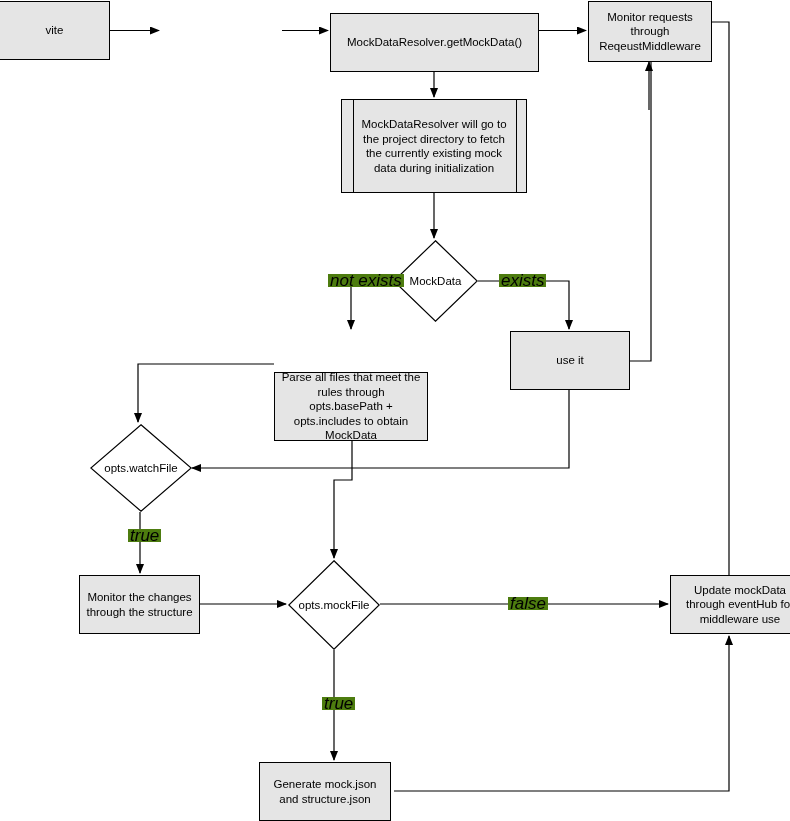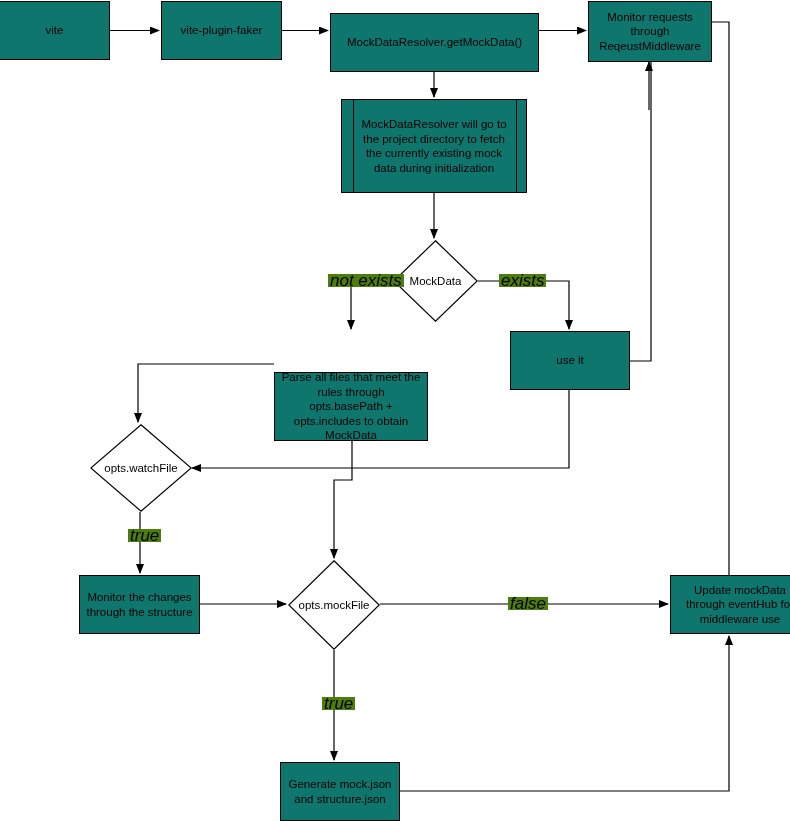--- a/index.html
+++ b/index.html
@@ -20,21 +20,21 @@
     left: 0;
     top: 0;
     width: 790px;
     height: 821px;
     pointer-events: none;
   }
   .node {
     position: absolute;
     box-sizing: border-box;
     border: 1px solid #000000;
-    background: #0f766e;
+    background: #e5e5e5;
     display: flex;
     align-items: center;
     justify-content: center;
     text-align: center;
     font-size: 11.5px;
     line-height: 14.5px;
     color: #000000;
   }
   .node .label {
     padding: 0 6px;
@@ -130,23 +130,20 @@
 
       <path d="M649,110 L649,62" marker-end="url(#arrow)"></path>
       <path d="M649,110 L649,468" stroke="#ffffff" stroke-width="0"></path>
     </g>
   </svg>
 
   <div class="node" style="left:-1px; top:1px; width:111px; height:59px;">
     <span class="label">vite</span>
   </div>
 
-  <div class="node" style="left:161px; top:1px; width:121px; height:59px;">
-    <span class="label">vite-plugin-faker</span>
-  </div>
 
   <div class="node" style="left:330px; top:13px; width:209px; height:59px;">
     <span class="label">MockDataResolver.getMockData()</span>
   </div>
 
   <div class="node" style="left:588px; top:1px; width:124px; height:61px;">
     <span class="label">Monitor requests through ReqeustMiddleware</span>
   </div>
 
   <div class="node" style="left:341px; top:99px; width:186px; height:94px;">
@@ -185,21 +182,21 @@
     <svg class="diamond-shape" viewBox="0 0 92 90" preserveAspectRatio="none">
       <polygon points="46,0.8 91.2,45 46,89.2 0.8,45" fill="#ffffff" stroke="#000000" stroke-width="1.2"></polygon>
     </svg>
     <span class="diamond-label">opts.mockFile</span>
   </div>
 
   <div class="node" style="left:670px; top:575px; width:140px; height:59px;">
     <span class="label">Update mockData through eventHub for middleware use</span>
   </div>
 
-  <div class="node" style="left:280px; top:762px; width:120px; height:59px;">
+  <div class="node" style="left:259px; top:762px; width:132px; height:59px;">
     <span class="label">Generate mock.json and structure.json</span>
   </div>
 
   <div class="edge-label" style="left:328px; top:274px;">
     <span>not exists</span>
   </div>
 
   <div class="edge-label" style="left:499px; top:274px;">
     <span>exists</span>
   </div>

